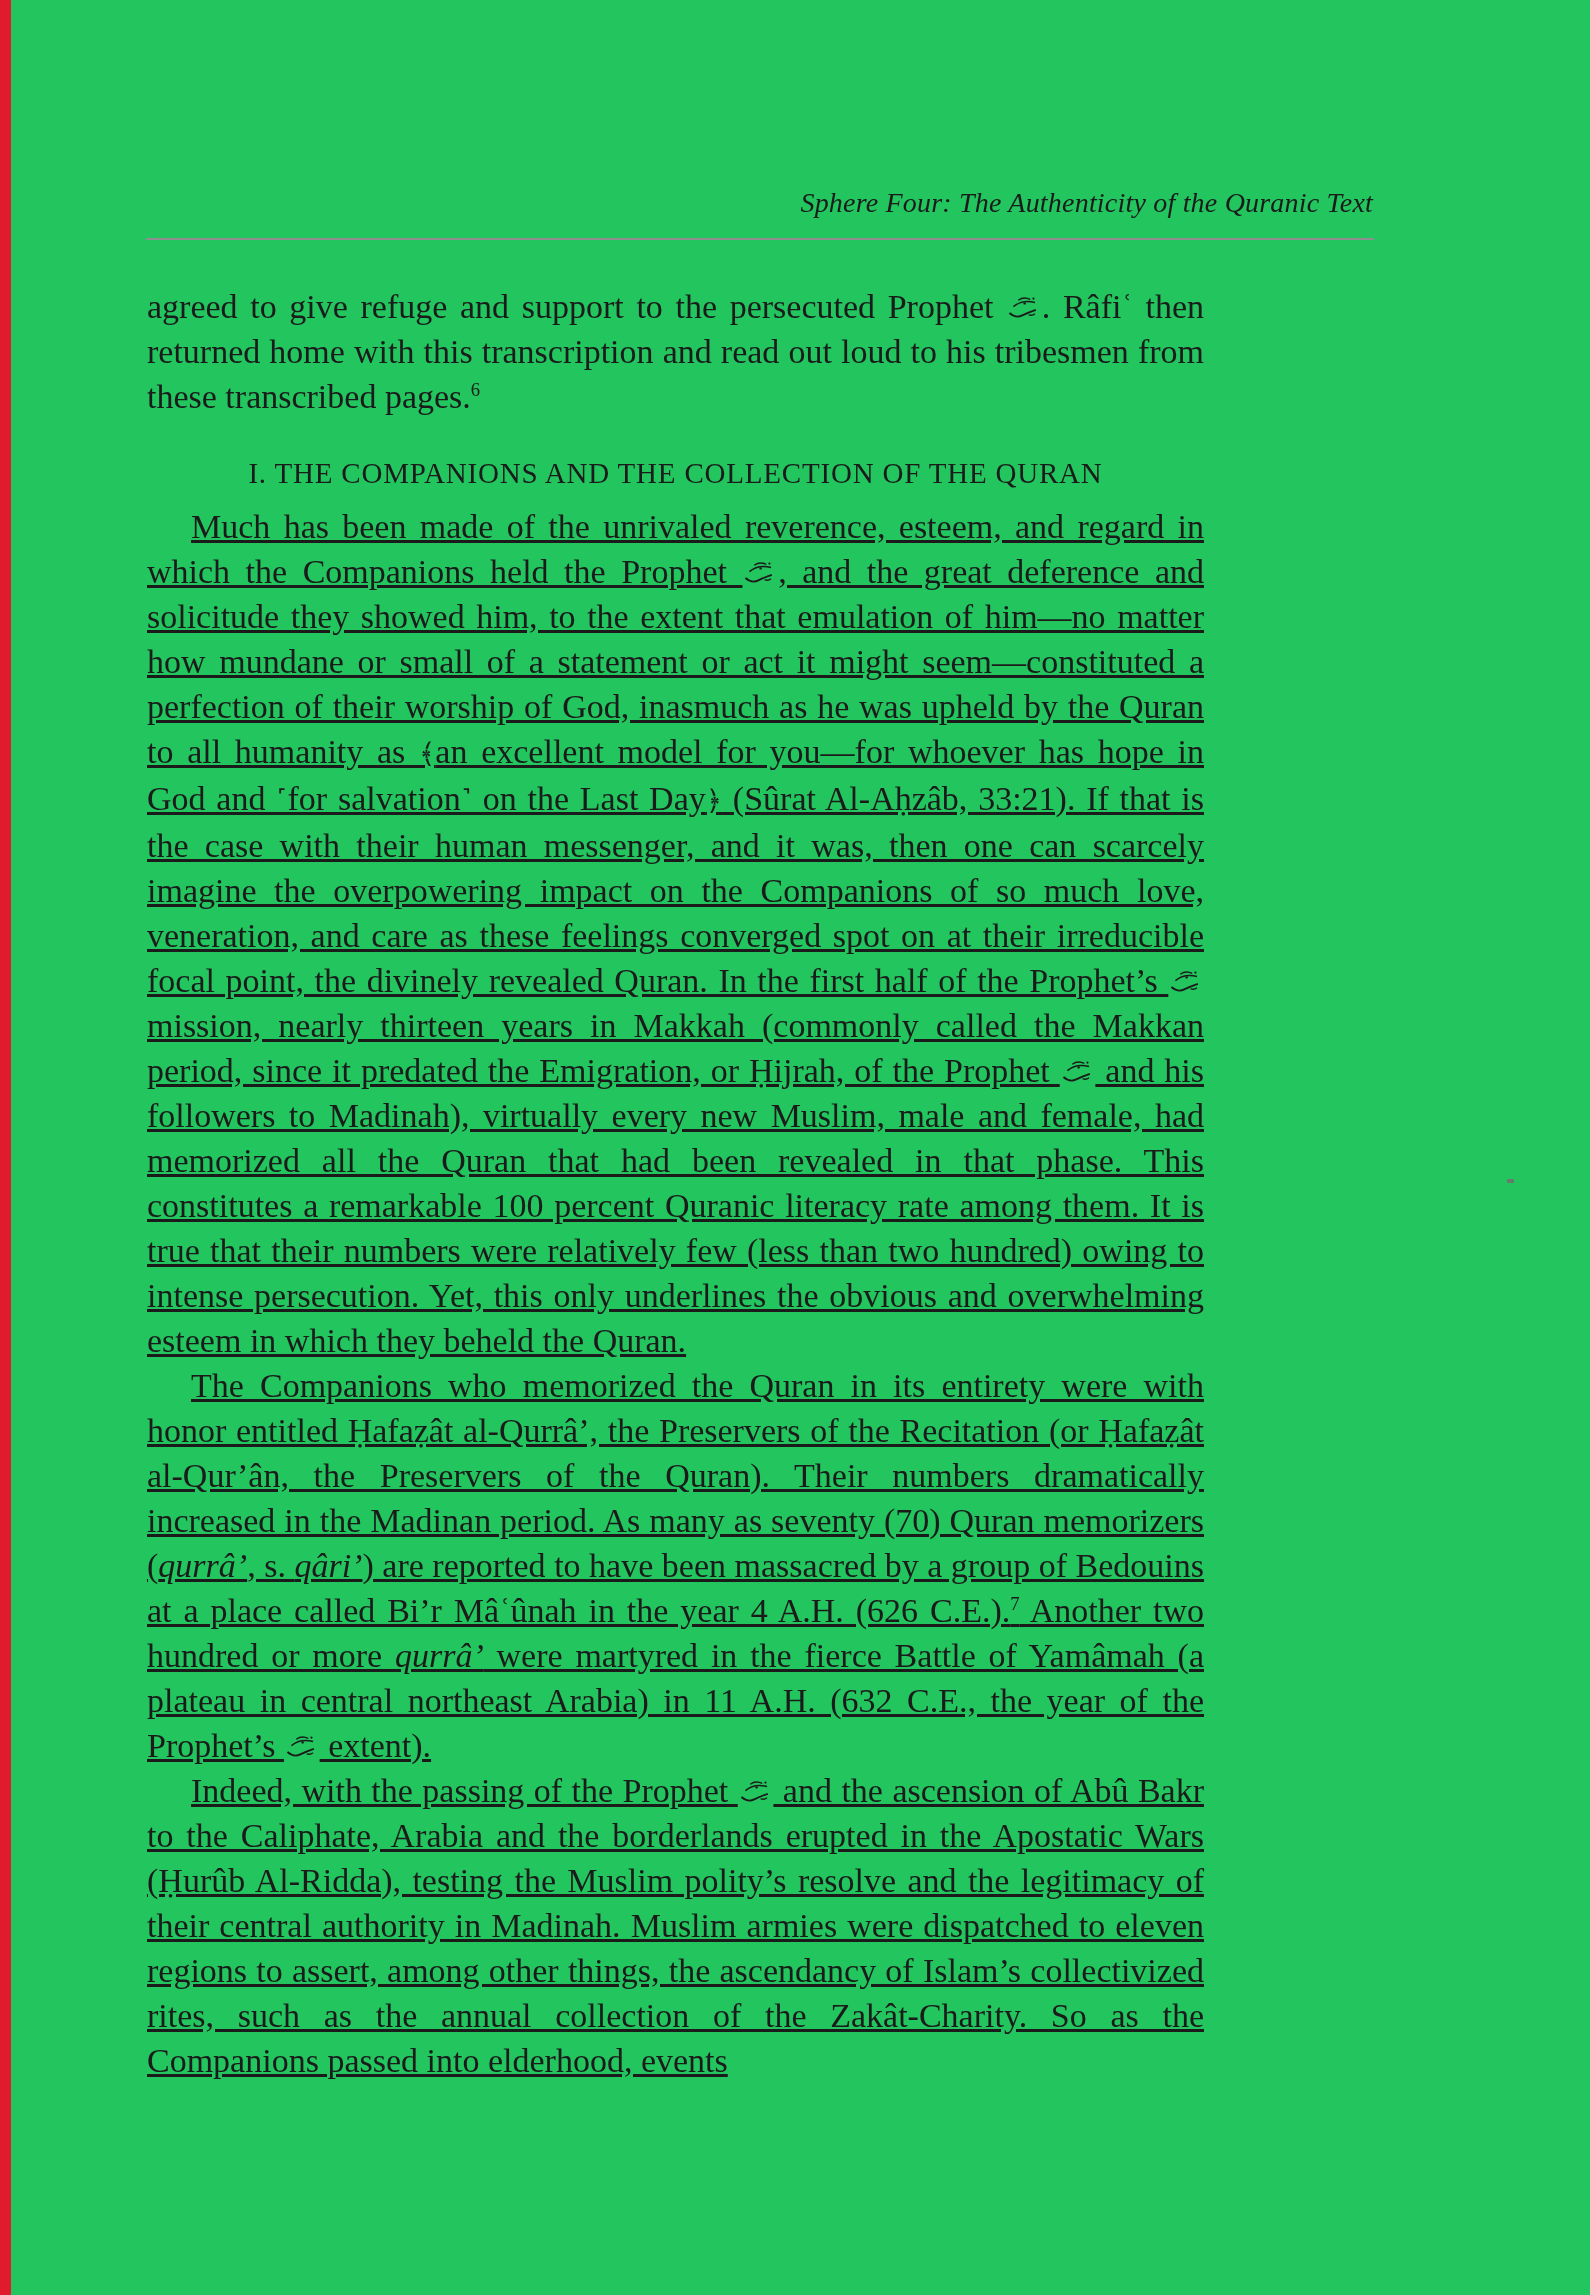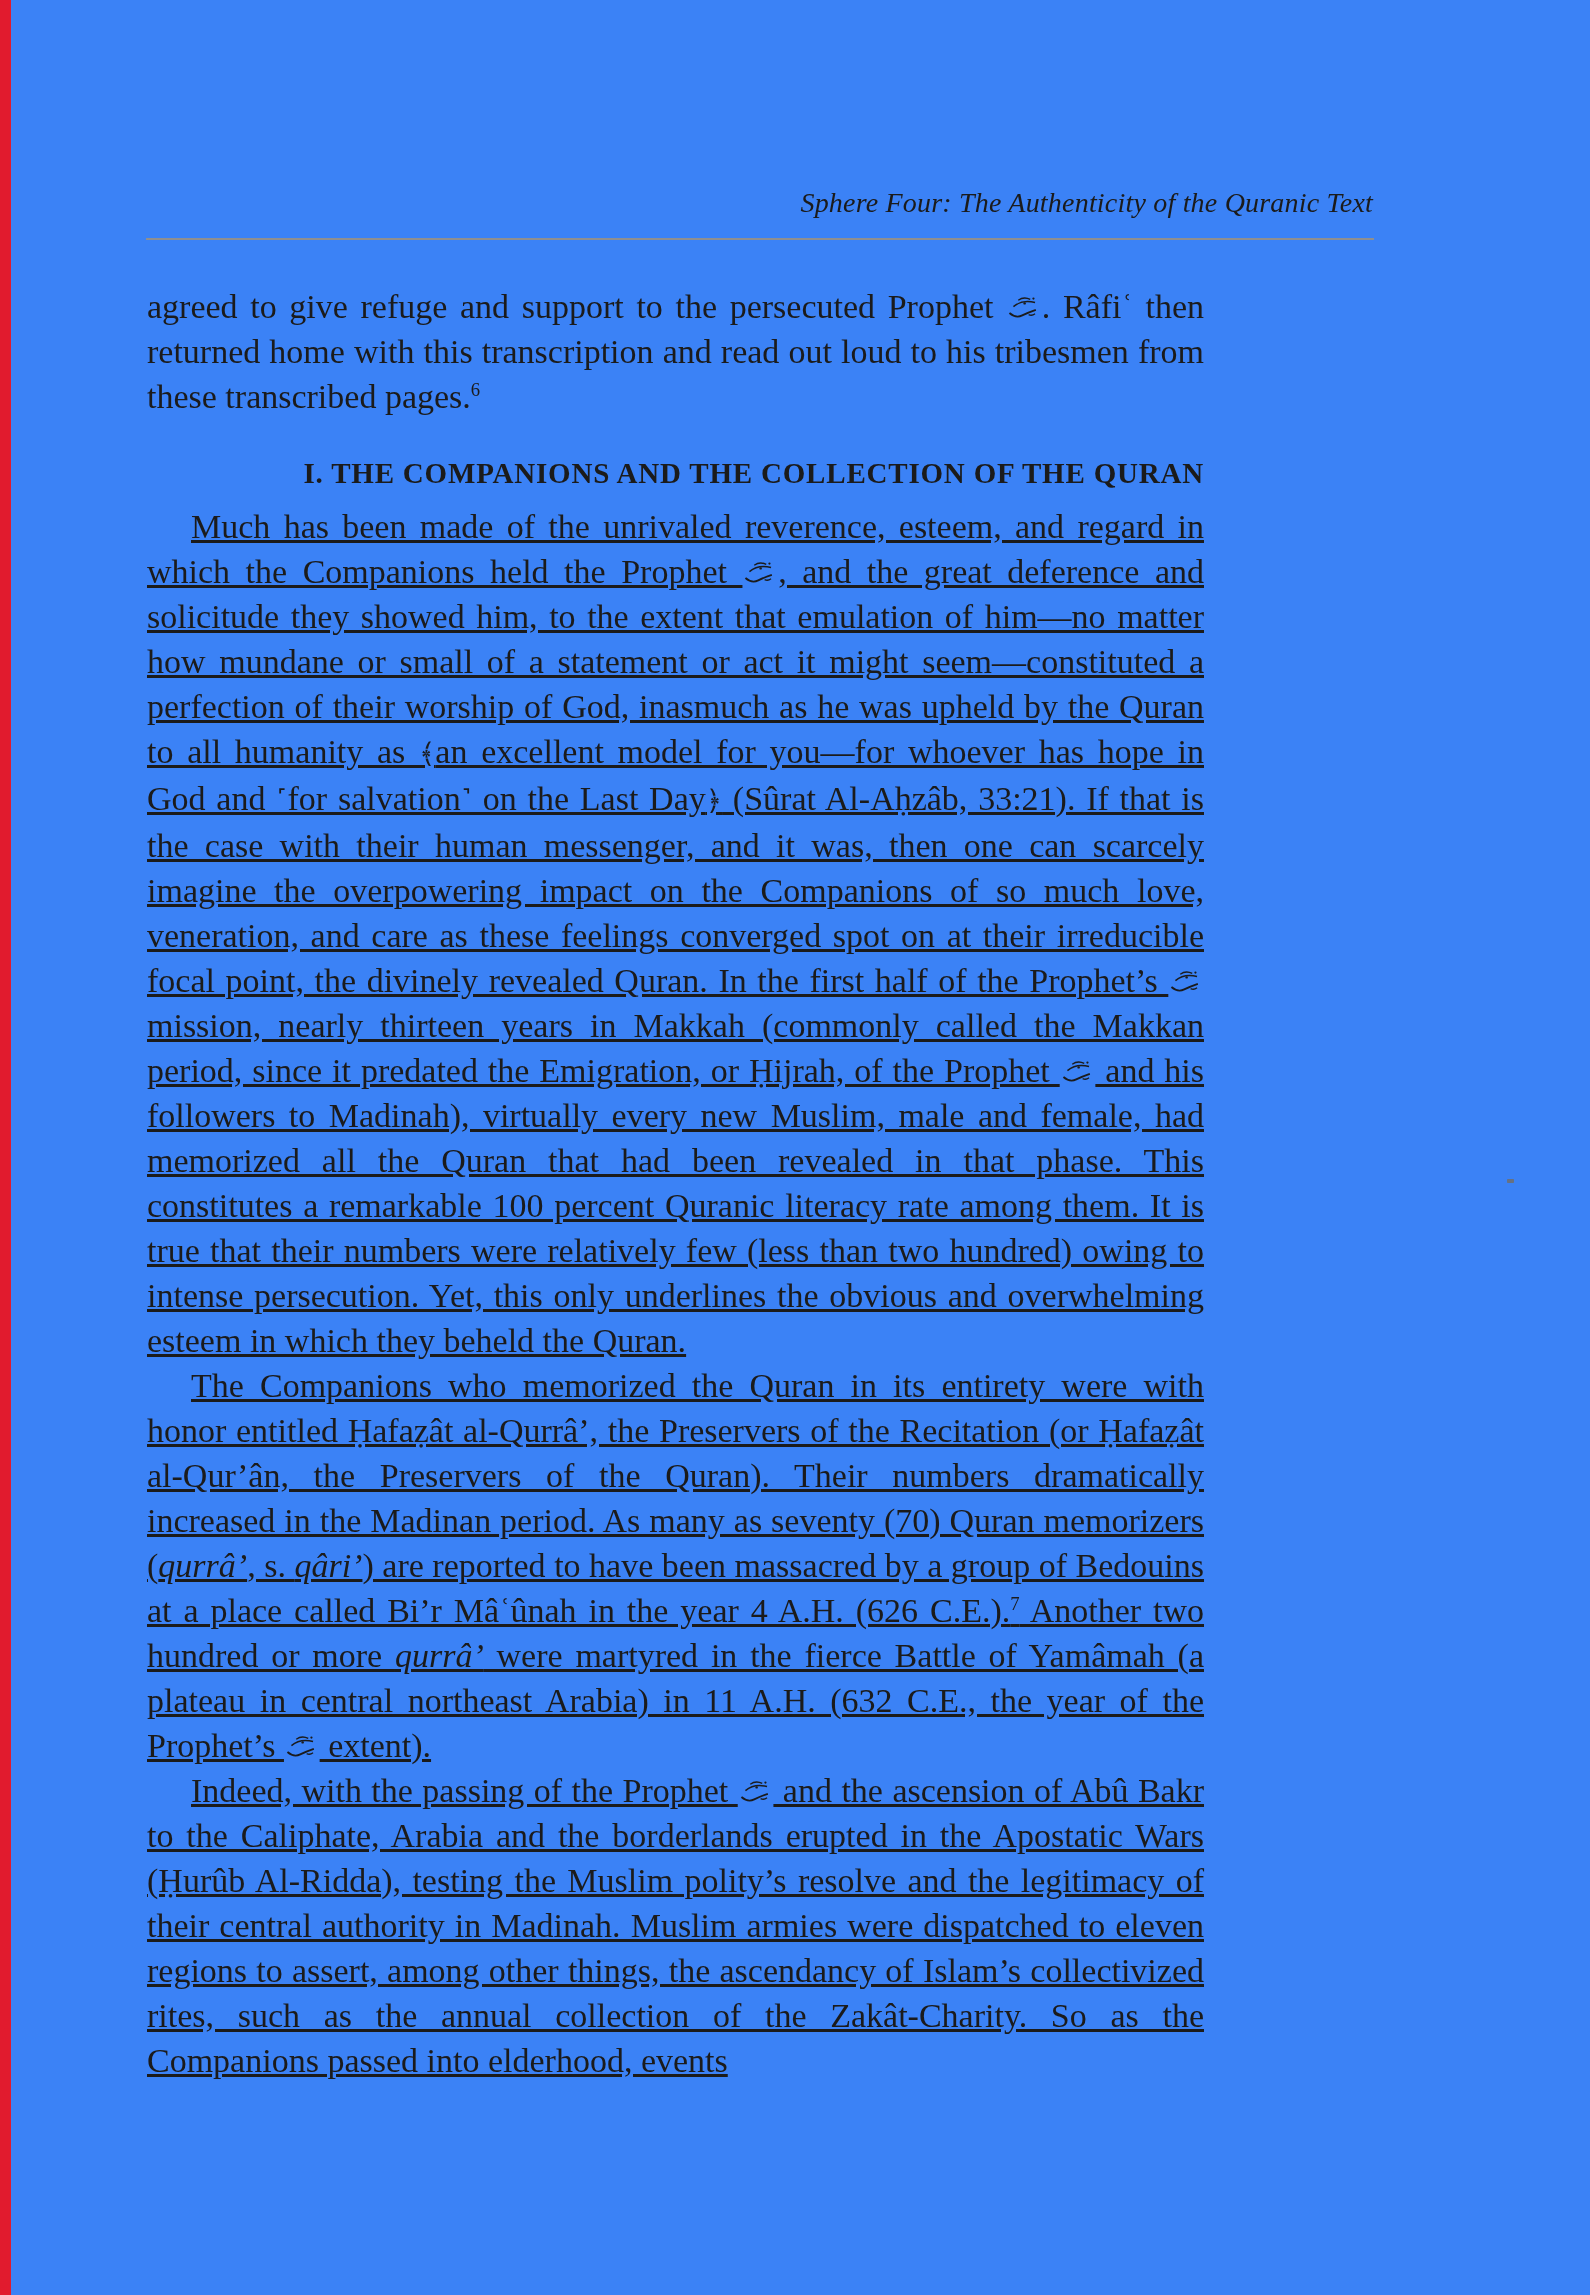--- a/index.html
+++ b/index.html
@@ -1,21 +1,21 @@
 <!DOCTYPE html>
 <html style="font-size:13px"><head>
 <meta charset="utf-8">
 <style>
   html,body{margin:0;padding:0;}
   body{
     width:1591px;height:2295px;position:relative;background:#ffffff;
     font-family:"Liberation Serif","DejaVu Serif",serif;color:#1b1b1b;
     -webkit-font-smoothing:antialiased;
   }
-  .page{position:absolute;inset:0;overflow:hidden;background:#3b82f6;}
+  .page{position:absolute;inset:0;overflow:hidden;background:#22c55e;}
 
   
   .red-edge{position:absolute;left:0;top:0;width:10.6px;height:100%;}
 
   
   .running-header{
     position:absolute;left:146px;top:185px;width:1227px;
     text-align:right;font-style:italic;font-size:28px;line-height:36px;
     letter-spacing:0.2px;
   }
@@ -25,22 +25,22 @@
   }
 
   
   .text-block{
     position:absolute;left:147px;top:284px;width:1057px;
     font-size:34px;line-height:45px;text-align:justify;
   }
   .para{margin:0;}
   .para.indent{text-indent:44px;text-decoration:underline;}
   .section-heading{
-    margin:34px 0 9.7px 0;font-weight:bold;font-size:29px;line-height:41px;
-    text-align:right;letter-spacing:0.8px;text-indent:0;
+    margin:34px 0 9.7px 0;font-weight:normal;font-size:29px;line-height:41px;
+    text-align:center;letter-spacing:0.8px;text-indent:0;
   }
   .it{font-style:italic;}
   .orn{font-family:"DejaVu Sans","Liberation Serif",serif;font-size:0.82em;}
   sup{font-size:0.55em;line-height:0;vertical-align:super;}
 
   
   .saw-svg{width:1.05em;height:0.8em;vertical-align:-2.4px;}
   .saw-svg path{fill:none;stroke:currentColor;}
 
   .page-number{

